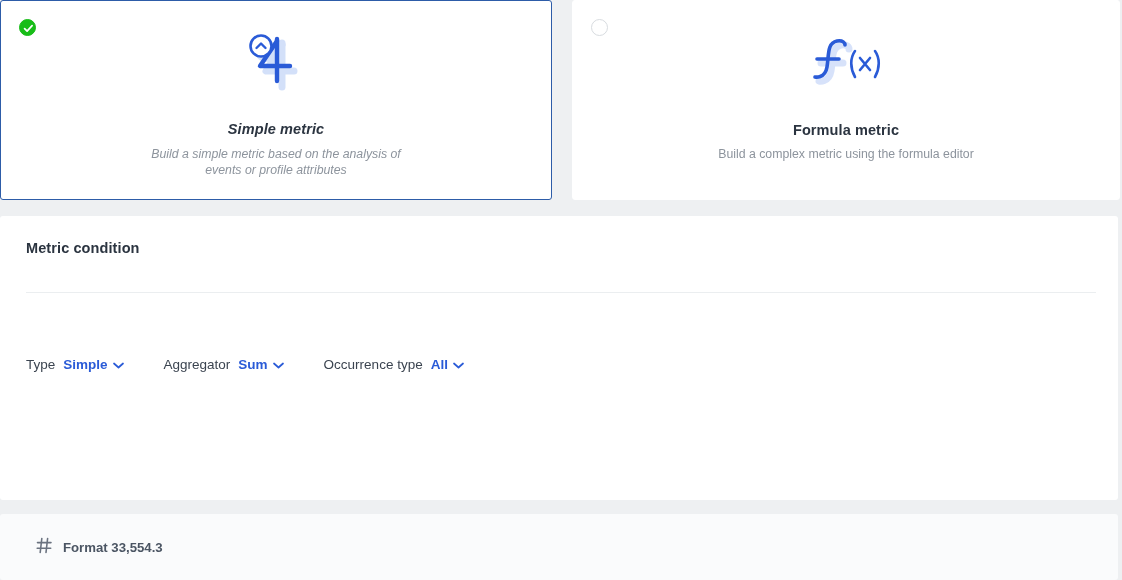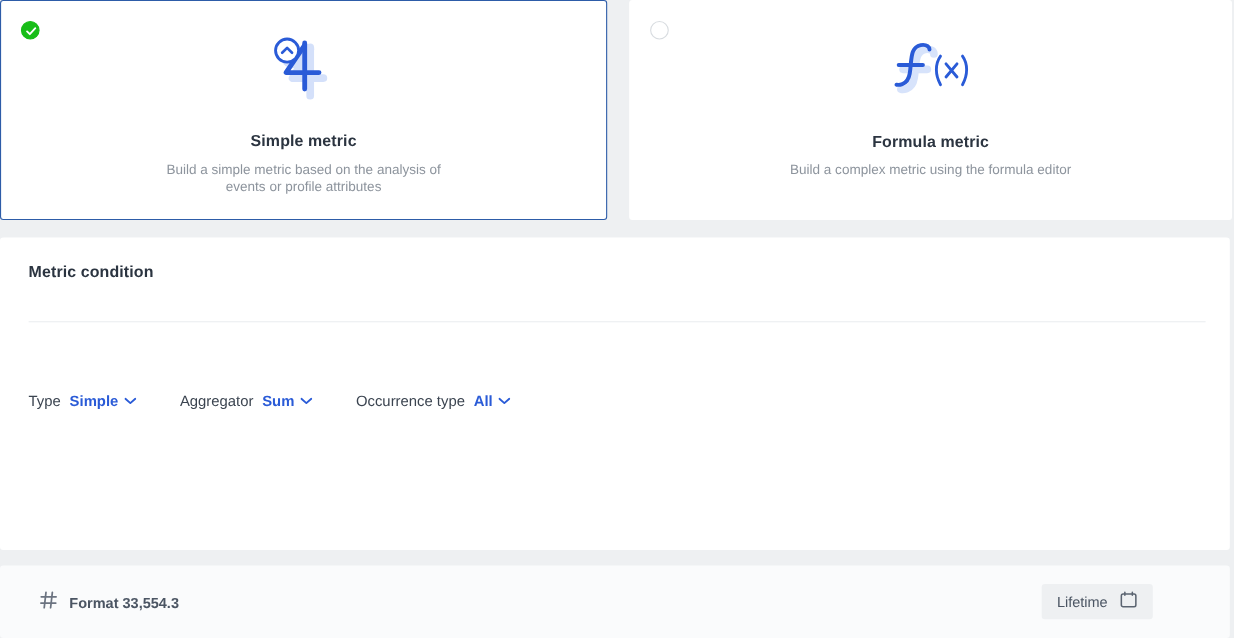--- a/index.html
+++ b/index.html
@@ -18,21 +18,21 @@
     width: 1118px; height: 202px;
     display: flex; gap: 20px;
   }
   .card {
     position: relative;
     background: #ffffff;
     border: 1px solid transparent;
     border-radius: 3px;
     flex: 0 0 auto;
   }
-  .card.simple { width: 552px; height: 200px; border-color: #2d5ca8; }
+  .card.simple { width: 552px; height: 200px; border-color: #2d5ca8; font-style: italic; }
   .card.formula { width: 548px; height: 200px; border-color: #ffffff; }
 
   .radio {
     position: absolute; left: 18px; top: 18px;
     width: 17px; height: 17px; border-radius: 50%;
   }
   .radio.checked { background: #18bd18; border: 1px solid #18bd18; }
   .radio.unchecked { background: #ffffff; border: 1.4px solid #d8dce0; }
   .radio.checked svg { position: absolute; left: 3px; top: 3px; }
 
@@ -204,24 +204,15 @@
 
     <div class="format-group">
       <span>
         <svg width="17" height="17" viewBox="0 0 17 17">
           <path d="M5.8 1.5 L4.2 15.5 M11.6 1.5 L10 15.5 M1.5 5.6 L15 5.6 M1.2 11.2 L14.7 11.2" stroke="#6b7380" stroke-width="1.6" stroke-linecap="round"></path>
         </svg>
       </span>
       <span class="format-label">Format 33,554.3</span>
     </div>
 
-    <div class="lifetime-btn">
-      <span class="lifetime-label">Lifetime</span>
-      <span>
-        <svg width="16" height="16" viewBox="0 0 16 16">
-          <rect x="1.4" y="3" width="13.2" height="11.6" rx="1.6" fill="none" stroke="#5b6471" stroke-width="1.4"></rect>
-          <path d="M4.6 1.4 L4.6 4.2 M11.4 1.4 L11.4 4.2" stroke="#5b6471" stroke-width="1.4" stroke-linecap="round"></path>
-        </svg>
-      </span>
-    </div>
   </div>
 
 </div>
 
 </body></html>

